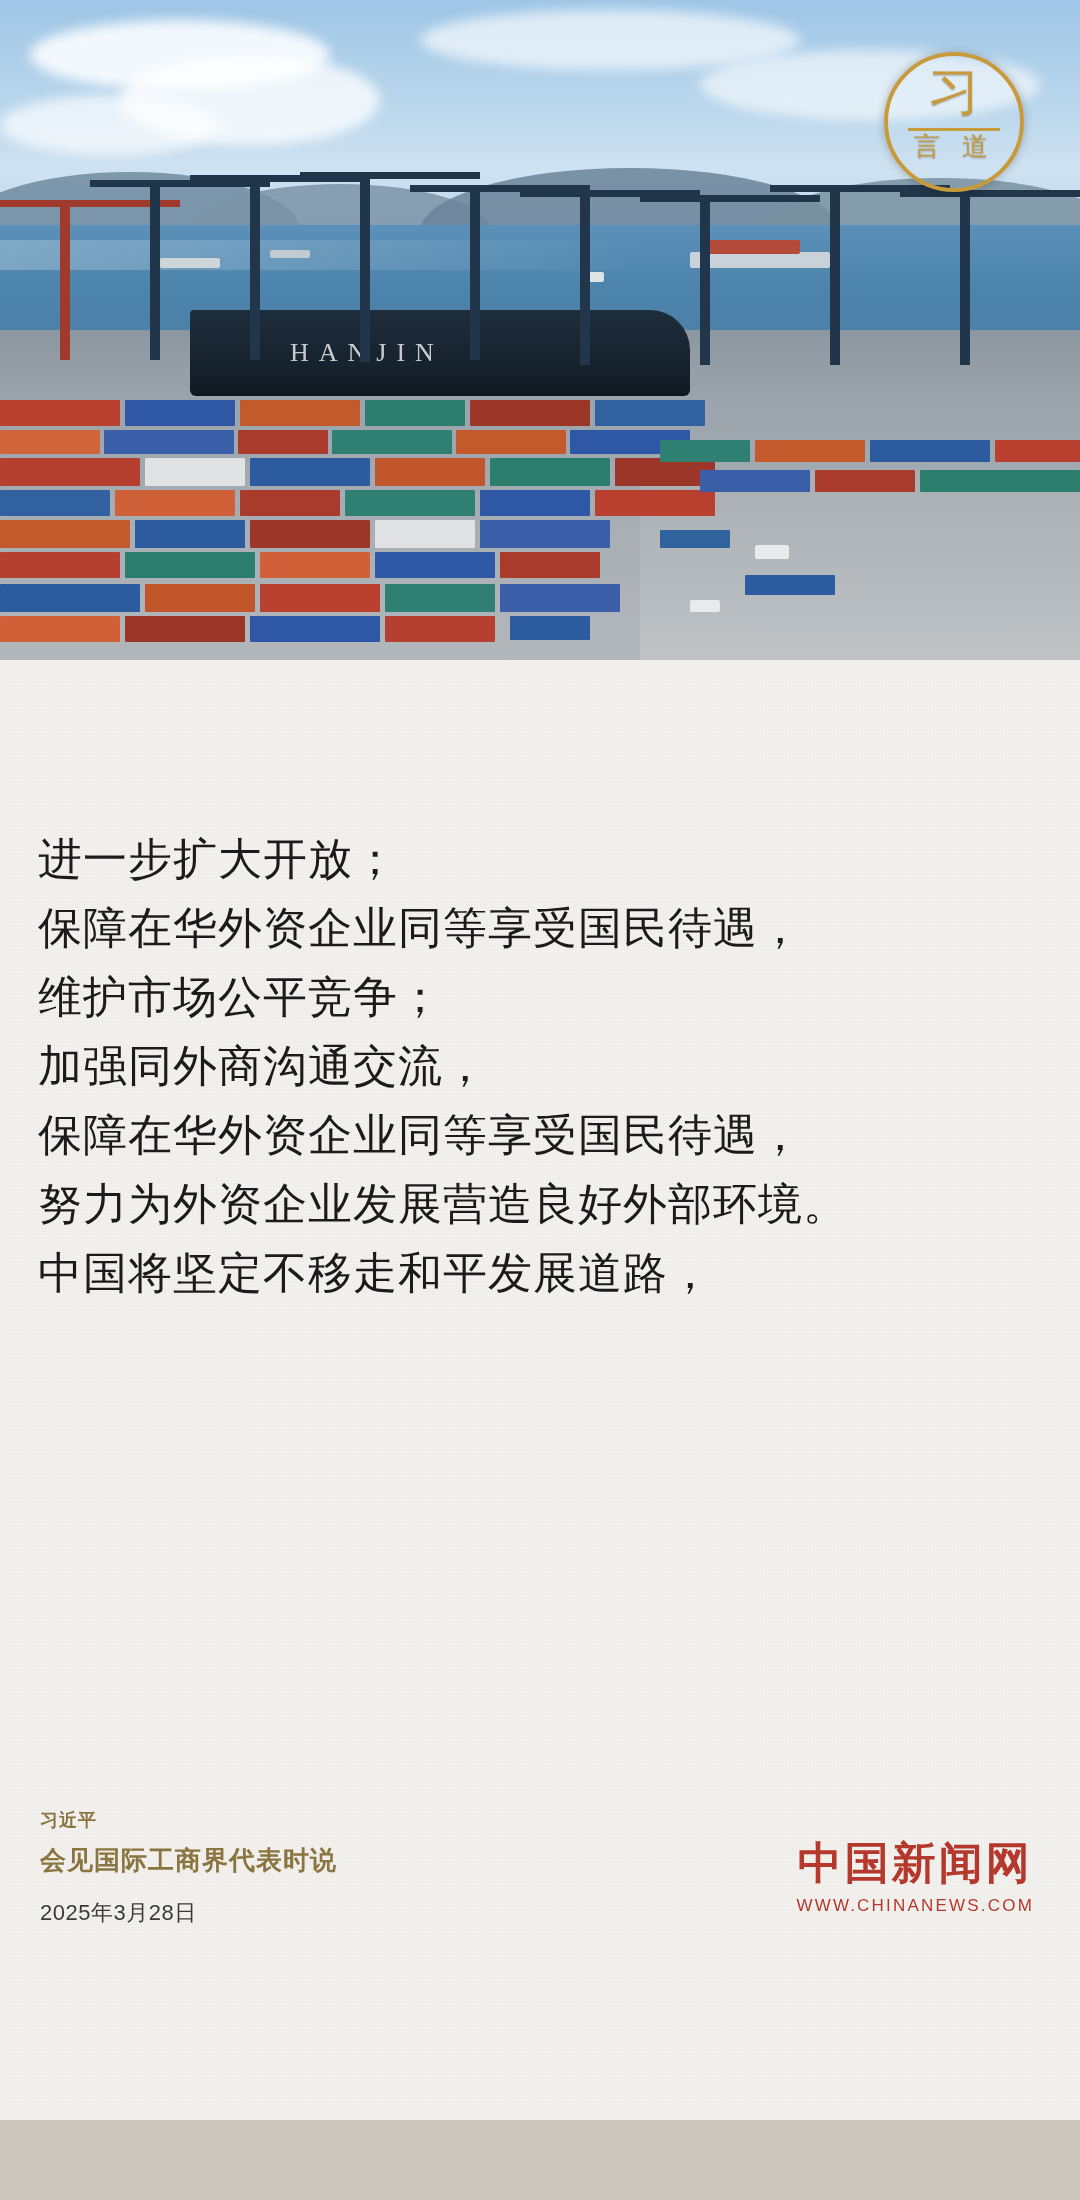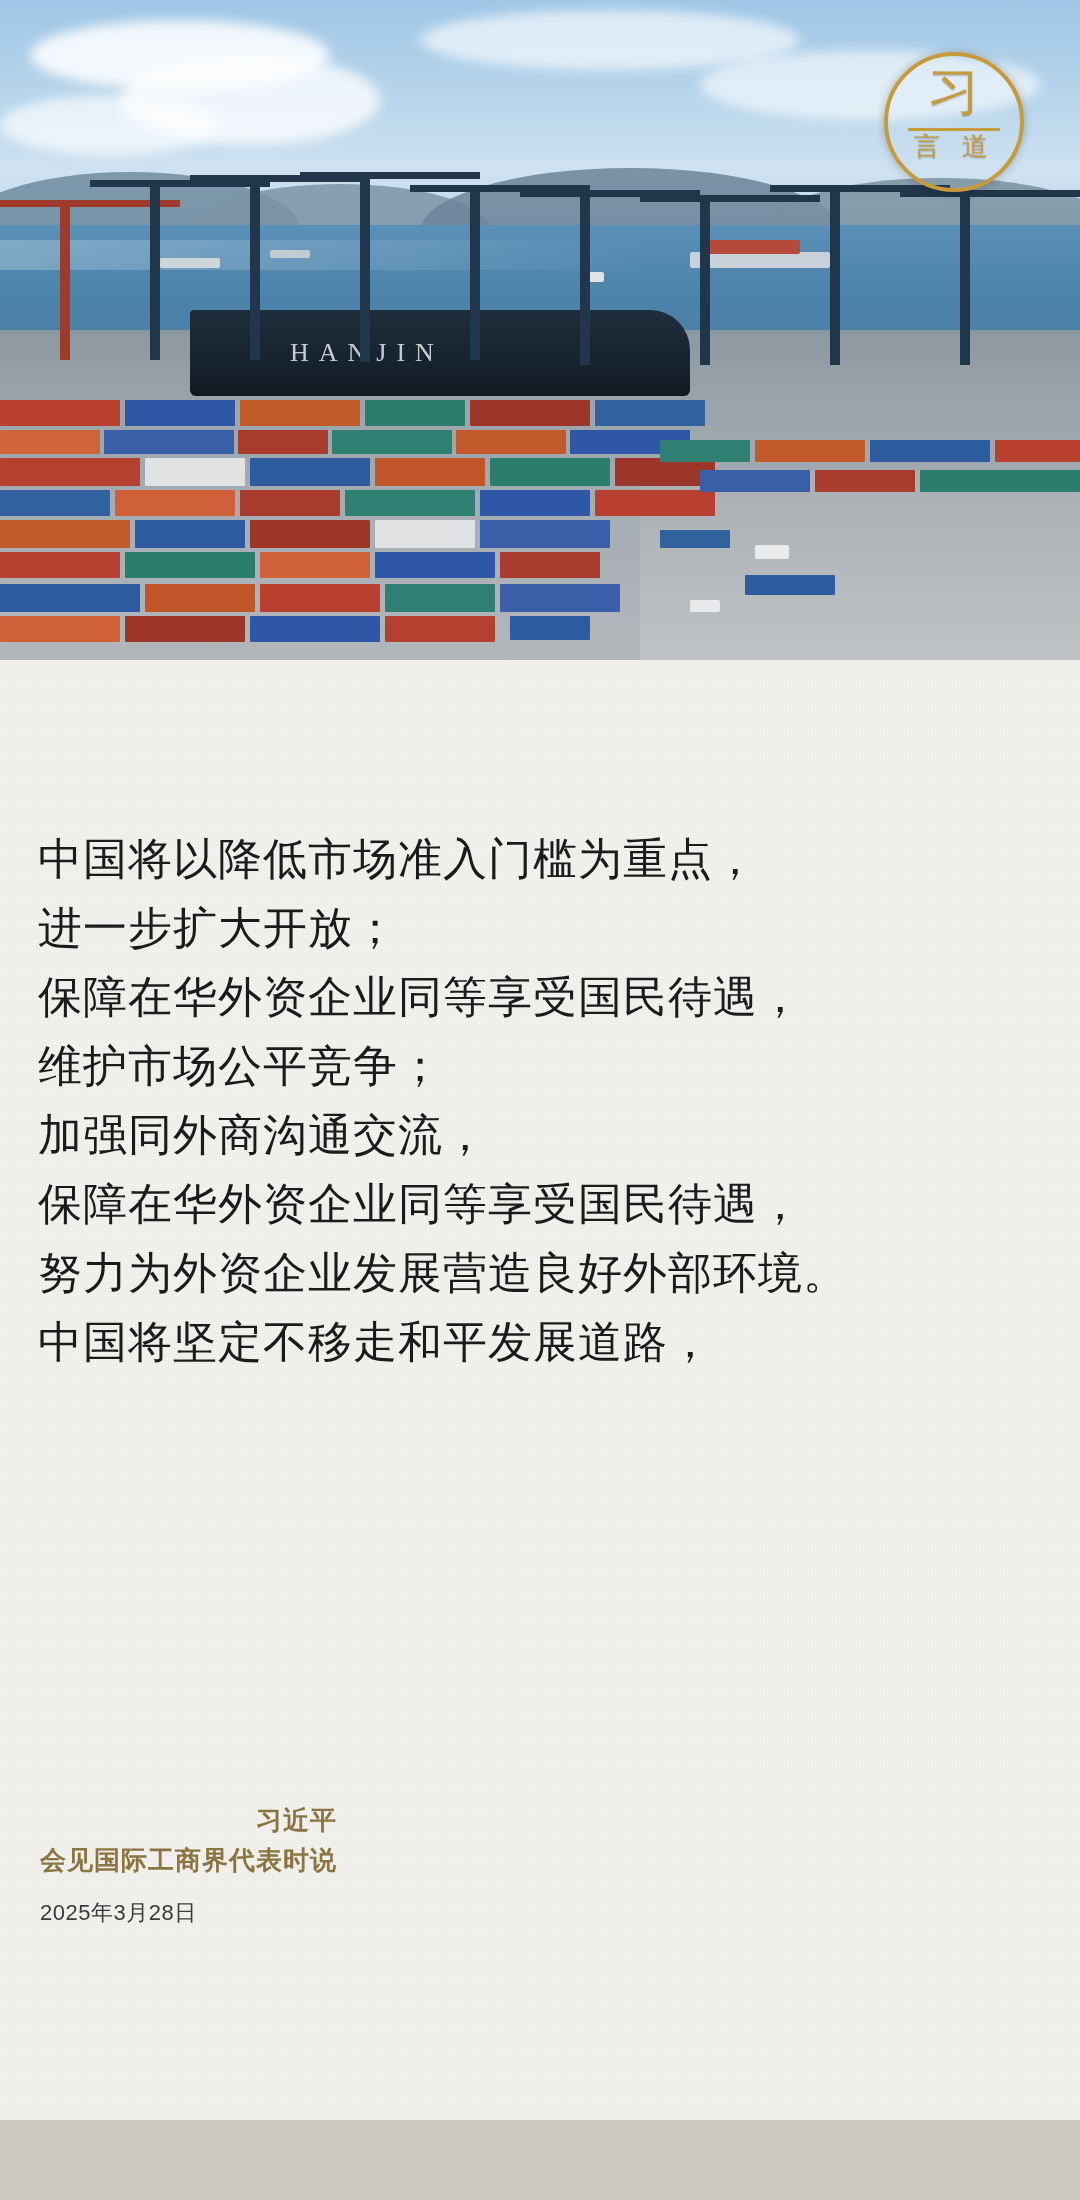--- a/index.html
+++ b/index.html
@@ -202,26 +202,25 @@
     white-space: nowrap;
     letter-spacing: 1px;
   }
   .attrib {
     position: absolute;
     left: 40px;
     top: 1140px;
   }
   .attrib .name {
     font-family: "Liberation Sans", sans-serif;
-    font-size: 26px;
+    font-size: 18px;
     font-weight: bold;
     color: #8a7540;
     line-height: 40px;
     letter-spacing: 1px;
-    text-align: right;
   }
   .attrib .occasion {
     font-family: "Liberation Sans", sans-serif;
     font-size: 26px;
     font-weight: bold;
     color: #8a7540;
     line-height: 40px;
     letter-spacing: 1px;
   }
   .attrib .date {
@@ -398,32 +397,35 @@
       <div class="seal-xi">习</div>
       <div class="seal-underline"></div>
       <div class="seal-yan">言</div>
       <div class="seal-dao">道</div>
     </div>
   </div>
 
   <div class="panel">
 
     <div class="quote">
-      <div class="line">中国将以降低市场准入门槛为重点，</div>
       <div class="line">进一步扩大开放；</div>
       <div class="line">保障在华外资企业同等享受国民待遇，</div>
       <div class="line">维护市场公平竞争；</div>
       <div class="line">加强同外商沟通交流，</div>
       <div class="line">保障在华外资企业同等享受国民待遇，</div>
       <div class="line">努力为外资企业发展营造良好外部环境。</div>
       <div class="line">中国将坚定不移走和平发展道路，</div>
     </div>
 
     <div class="attrib">
       <div class="name">习近平</div>
       <div class="occasion">会见国际工商界代表时说</div>
       <div class="date">2025年3月28日</div>
     </div>
 
+    <div class="brand">
+      <div class="cn">中国新闻网</div>
+      <div class="url">WWW.CHINANEWS.COM</div>
+    </div>
   </div>
 
   <div class="footer-bar"></div>
 </div>
 
 </body></html>

